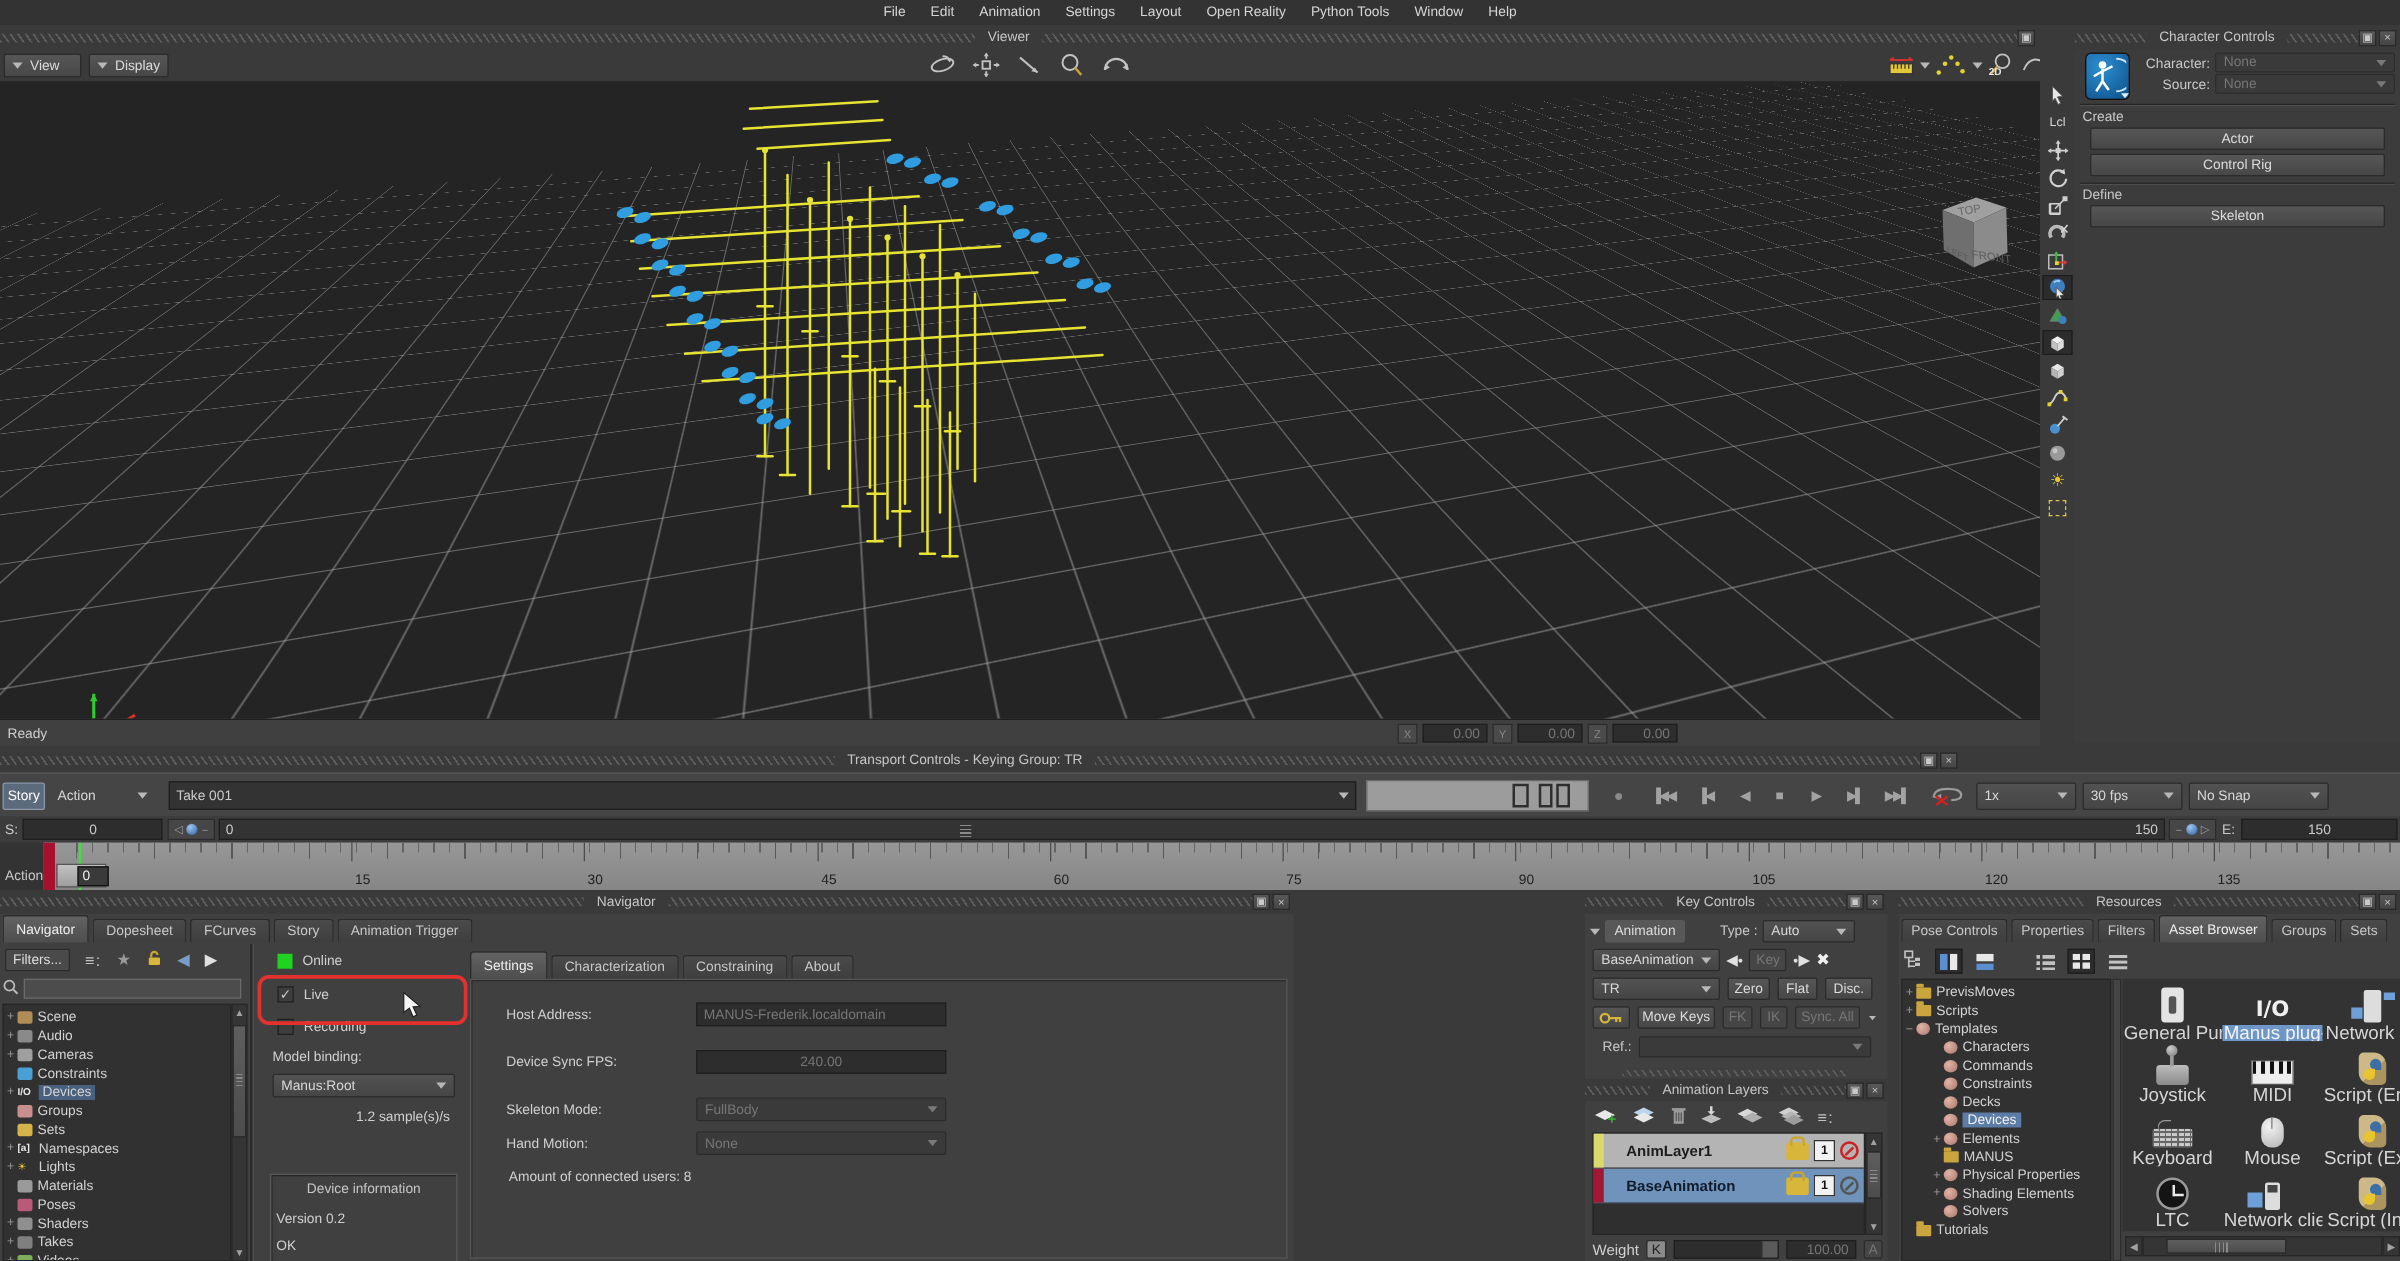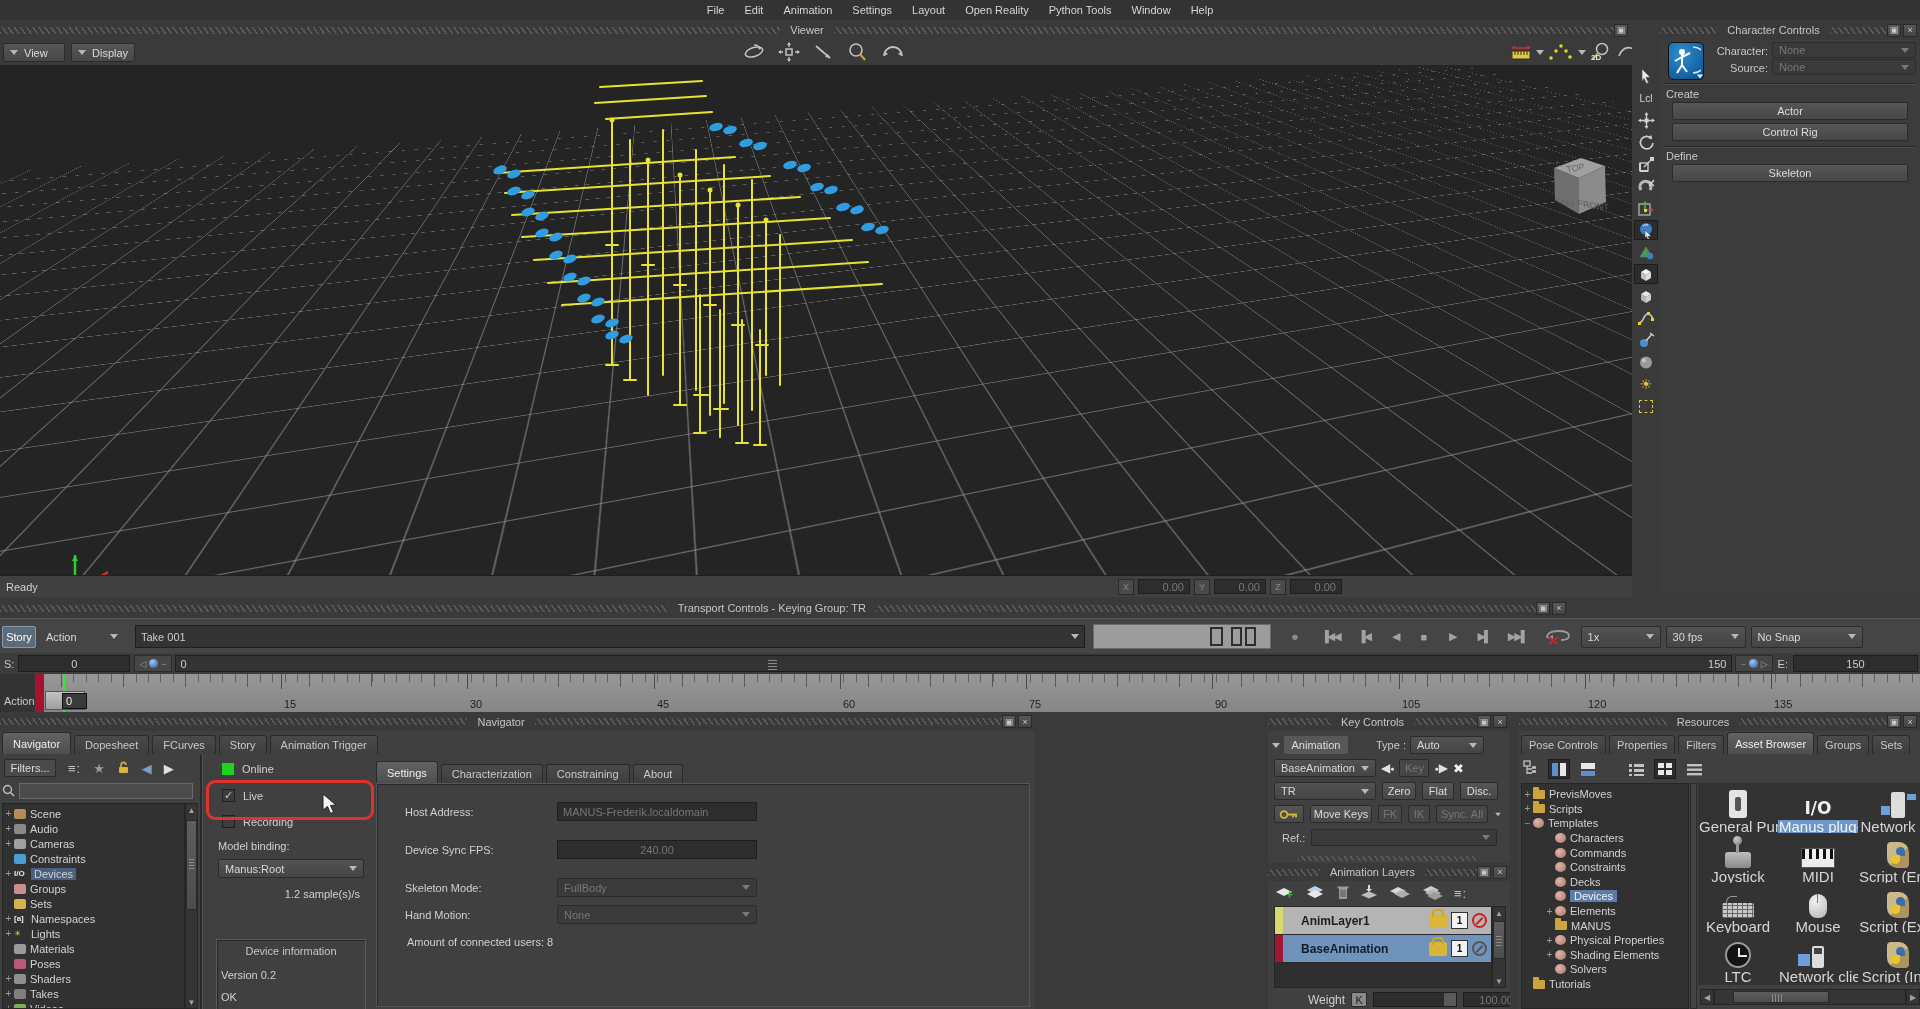--- a/index.html
+++ b/index.html
@@ -965,21 +965,21 @@
           <span class="noent" data-name="mute-layer-icon"></span>
         </div>
       </div>
     <div class="abs sb" style="left:224px;top:175px;width:14px;height:82px;" data-name="layers-scrollbar">
       <div class="glyphbtn" style="height:12px;font-size:8px;">▲</div>
       <div class="thumb" style="margin-top:2px;height:38px;">
           <div class="sgrip" style="margin:14px 2px 0;height:10px;"></div>
         </div>
       <div class="glyphbtn abs" style="left:0;right:0;bottom:0;height:12px;font-size:8px;">▼</div>
     </div>
-    <div class="abs flexrow" style="left:6px;top:261px;gap:6px;width:232px;margin-left:34px;">
+    <div class="abs flexrow" style="left:6px;top:261px;gap:6px;width:232px;">
       <span style="color:#cfcfcf;font-size:12px;" data-name="weight-label">Weight</span>
       <span class="btn" style="width:16px;height:15px;background:#8a8a8a;color:#222;" data-name="weight-key-button">K</span>
       <span class="field" style="flex:1;height:15px;position:relative;" data-name="weight-slider">
           <span class="abs" style="right:0;top:0;width:12px;height:100%;background:#5a5a5a;border-left:1px solid #2a2a2a;"></span>
         </span>
       <span class="field disabled" style="width:56px;height:15px;justify-content:flex-end;" data-name="weight-value-field">100.00</span>
       <span class="btn disabled" style="width:15px;height:15px;background:#464646;" data-name="weight-auto-button">A</span>
     </div>
   </div>
 

